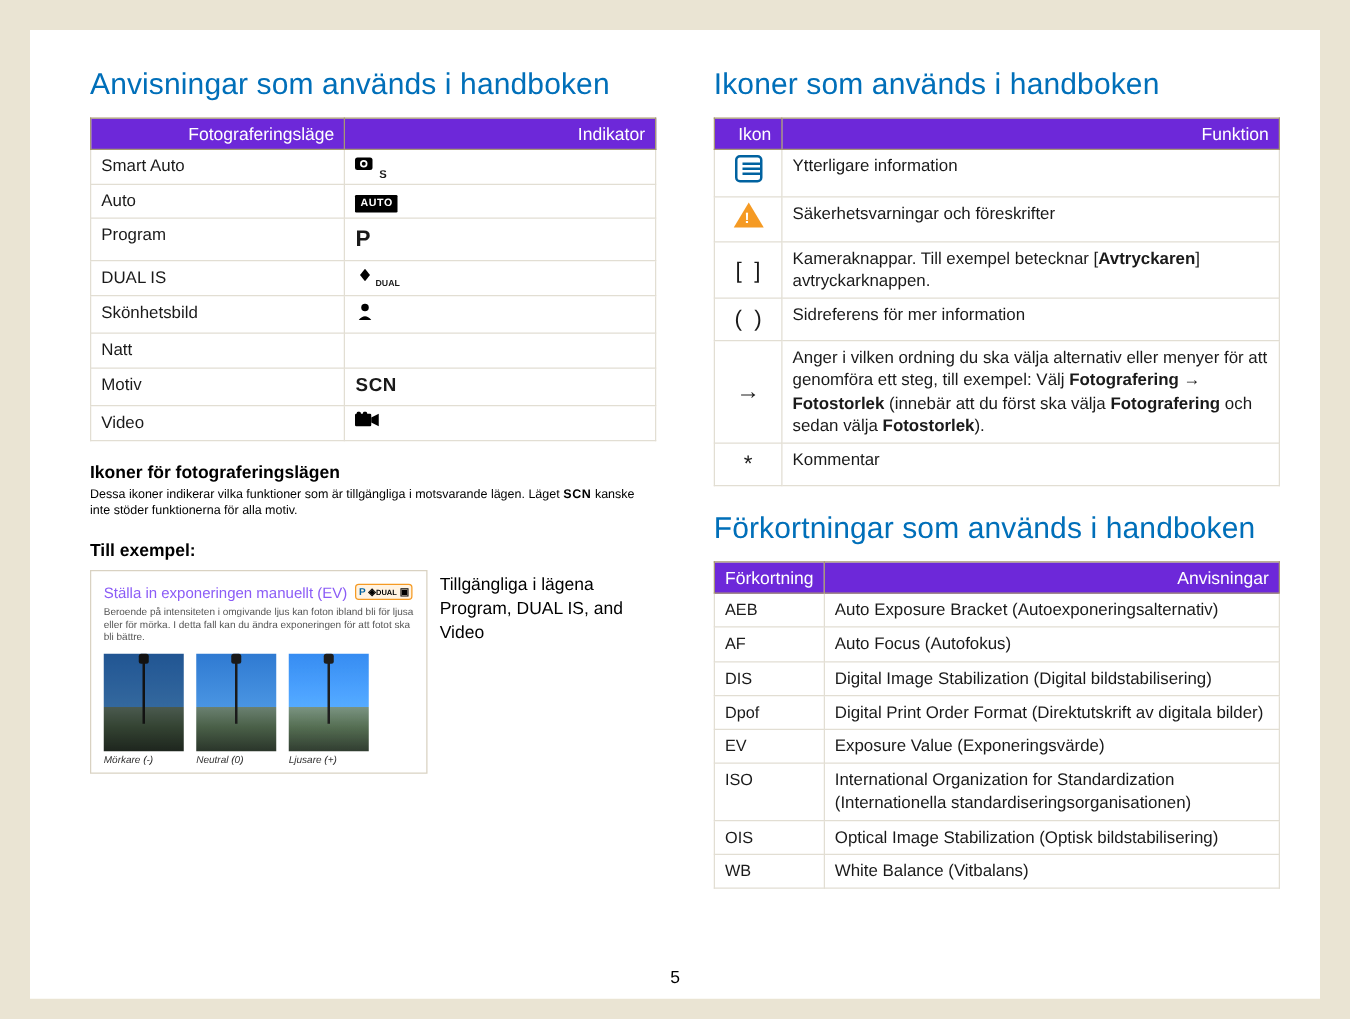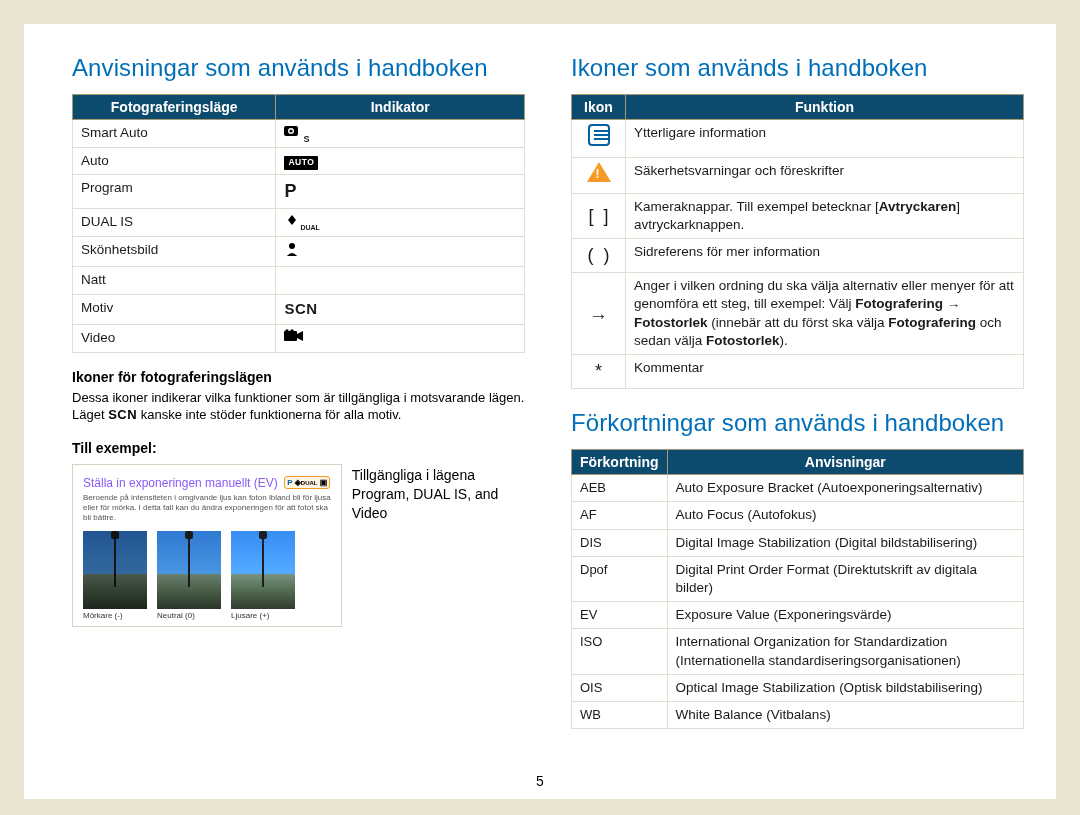--- a/index.html
+++ b/index.html
@@ -25,24 +25,24 @@
     h1 {
       color: #006FB9;
       font-weight: 400;
       font-size: 24px;
       letter-spacing: 0.1px;
       margin-bottom: 12px;
     }
     .t2h1 { margin-top: 20px; }
     table { width: 100%; border-collapse: collapse; font-size: 14px; }
     th {
-      background: #0c4a6e;
+      background: #6d28d9;
       color: #fff;
-      text-align: center;
-      font-weight: 700;
+      text-align: right;
+      font-weight: 400;
       padding: 4px 8px;
       border: 1px solid #A79873;
     }
     td {
       border: 1px solid #E2DED3;
       padding: 4px 8px;
       font-size: 13.5px;
       line-height: 1.35;
       color: #1a1a1a;
       vertical-align: top;
@@ -58,21 +58,21 @@
       letter-spacing: 0.5px;
       border-radius: 1px;
     }
     .scn { font-weight: 700; font-size: 15px; letter-spacing: 0.5px; }
     .subhead {
       font-weight: 700;
       font-size: 14px;
       margin-top: 16px;
       margin-bottom: 4px;
     }
-    .body-text { font-size: 13px; line-height: 1.35; }
+    .body-text { font-size: 10px; line-height: 1.35; }
     .body-text .scn-inline { font-weight: 700; letter-spacing: 0.5px; }
     .example-wrap { display: flex; gap: 10px; margin-top: 8px; }
     .example-box {
       border: 1px solid #D9D2C2;
       padding: 8px 10px 6px;
       width: 288px;
       position: relative;
     }
     .example-title {
       color: #8b5cf6;
@@ -89,20 +89,21 @@
       font-weight: 700;
       padding: 1px 2px;
       vertical-align: middle;
       margin-left: 2px;
     }
     .mode-badge .p { color: #0062a0; }
     .example-desc { font-size: 8px; color: #555; line-height: 1.25; margin-top: 2px; }
     .thumbs { display: flex; gap: 10px; margin-top: 8px; }
     .thumb {
       width: 64px;
+      font-style: italic;
     }
     .thumb-img {
       width: 64px;
       height: 78px;
       background: linear-gradient(to bottom, #2F7AD2 0%, #4A95E2 55%, #6A8070 55%, #4A6048 75%, #2A352A 100%);
       position: relative;
     }
     .lamp {
       position: absolute;
       left: 50%;

